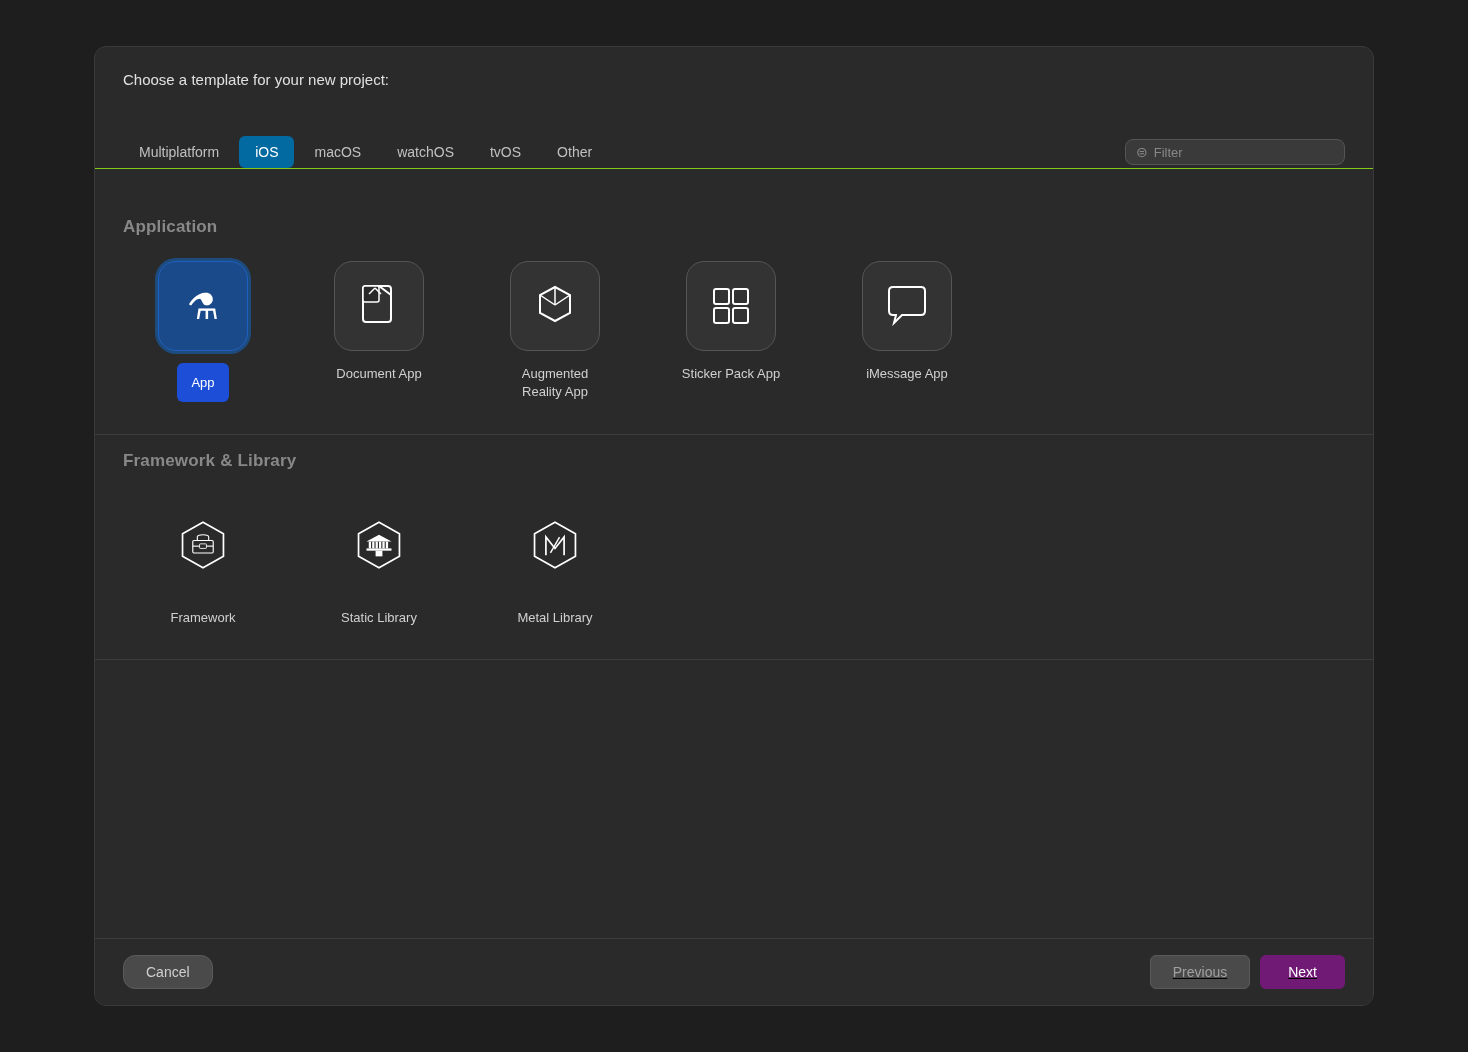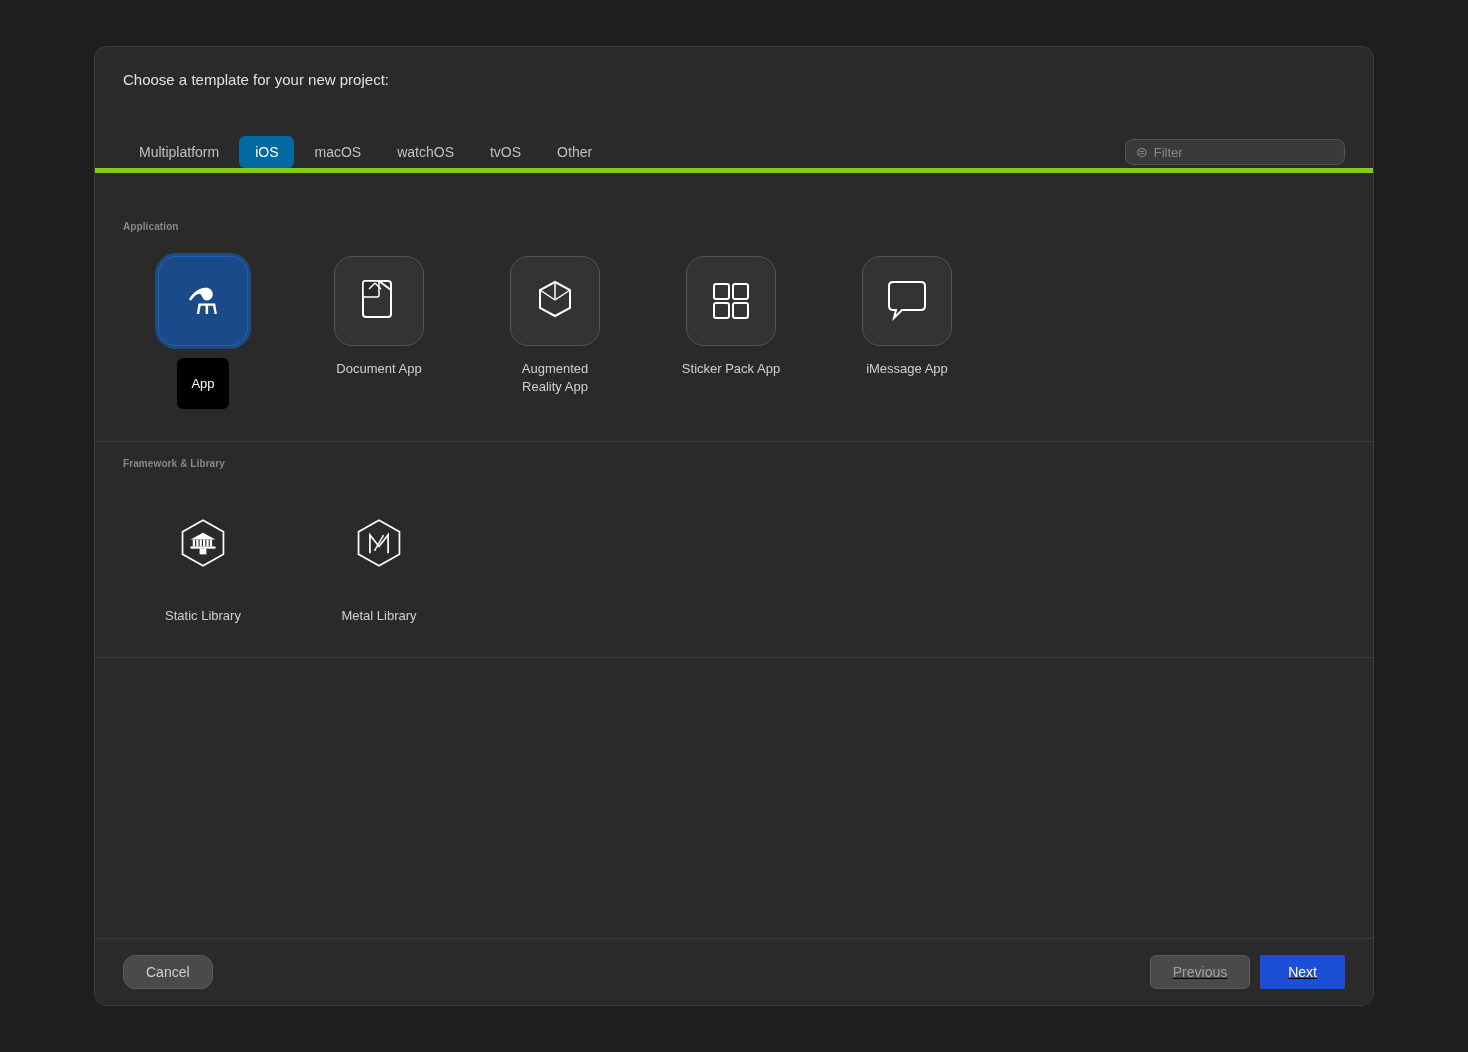--- a/index.html
+++ b/index.html
@@ -30,21 +30,21 @@
       padding: 24px 28px 16px 28px;
       color: #e0e0e0;
       font-size: 15px;
       font-weight: 400;
     }
 
     .tabs-bar {
       display: flex;
       align-items: center;
       padding: 0 28px;
-      border-bottom: 5px solid #84cc16;
+      border-bottom: 1px solid #84cc16;
       background: #2a2a2a;
       gap: 0;
     }
 
     .tab-item {
       padding: 8px 16px;
       font-size: 14px;
       color: #c0c0c0;
       cursor: pointer;
       border-radius: 6px;
@@ -95,21 +95,21 @@
       flex: 1;
       overflow-y: auto;
       padding: 0;
     }
 
     .section {
       border-bottom: 1px solid #3c3c3c;
     }
 
     .section-title {
-      font-size: 10px;
+      font-size: 17px;
       font-weight: 600;
       color: #888;
       padding: 16px 28px 8px 28px;
       text-transform: none;
       letter-spacing: 0.01em;
     }
 
     .template-grid {
       display: flex;
       flex-wrap: wrap;
@@ -152,25 +152,25 @@
 
     .icon-wrap.hexagon-wrap {
       border-radius: 0;
       background: transparent;
       border: none;
       width: 100px;
       height: 100px;
     }
 
     .label-tag {
-      background: #000000;
+      background: #1d4ed8;
       color: #fff;
       font-size: 13px;
       font-weight: 500;
-      padding: 18px 14px;
+      padding: 12px 14px;
       border-radius: 6px;
       margin-top: 2px;
     }
 
     .template-label {
       font-size: 13px;
       color: #d0d0d0;
       text-align: center;
       margin-top: 4px;
       line-height: 1.4;
@@ -205,24 +205,24 @@
       background: #4a4a4a;
       color: #a0a0a0;
       border: 1px solid #5a5a5a;
       border-radius: 6px;
       padding: 8px 22px;
       font-size: 14px;
       cursor: pointer;
     }
 
     .btn-next {
-      background: #1d4ed8;
+      background: #701a75;
       color: #fff;
       border: none;
-      border-radius: 1px;
+      border-radius: 6px;
       padding: 8px 28px;
       font-size: 14px;
       font-weight: 500;
       cursor: pointer;
     }
 
   </style>
 </head>
 <body>
 
@@ -312,20 +312,33 @@
           <div class="template-label">iMessage App</div>
         </div>
 
       </div>
     </div>
 
     <div class="section">
       <div class="section-title">Framework &amp; Library</div>
       <div class="template-grid">
 
+        <div class="template-item">
+          <div class="icon-wrap hexagon-wrap">
+            <svg viewBox="0 0 88 88">
+              <polygon points="44,4 80,24 80,64 44,84 8,64 8,24" stroke="white" stroke-width="3" fill="#2a2a2a"></polygon>
+
+              <rect x="26" y="36" width="36" height="22" rx="2" stroke="white" stroke-width="2" fill="none"></rect>
+              <path d="M34 36 L34 30 Q34 26 44 26 Q54 26 54 30 L54 36" stroke="white" stroke-width="2" fill="none"></path>
+              <line x1="26" y1="46" x2="62" y2="46" stroke="white" stroke-width="2"></line>
+              <rect x="38" y="42" width="12" height="8" rx="1" stroke="white" stroke-width="1.5" fill="#2a2a2a"></rect>
+            </svg>
+          </div>
+          <div class="template-label">Framework</div>
+        </div>
 
         <div class="template-item">
           <div class="icon-wrap hexagon-wrap">
             <svg viewBox="0 0 88 88">
               <polygon points="44,4 80,24 80,64 44,84 8,64 8,24" stroke="white" stroke-width="3" fill="#2a2a2a"></polygon>
 
               <rect x="22" y="50" width="44" height="4" fill="white"></rect>
               <rect x="26" y="38" width="4" height="12" fill="white"></rect>
               <rect x="32" y="38" width="4" height="12" fill="white"></rect>
               <rect x="38" y="38" width="4" height="12" fill="white"></rect>

